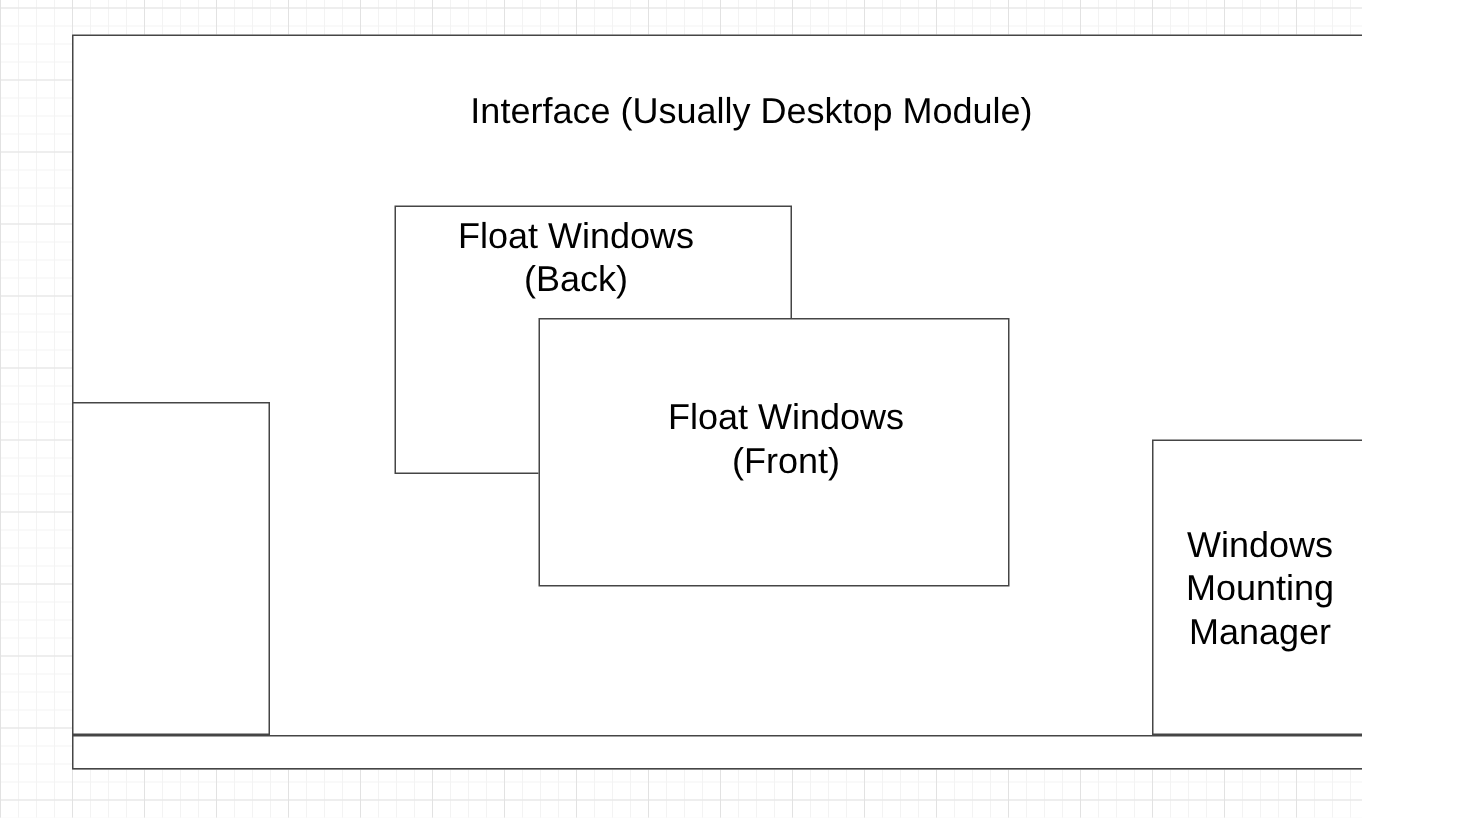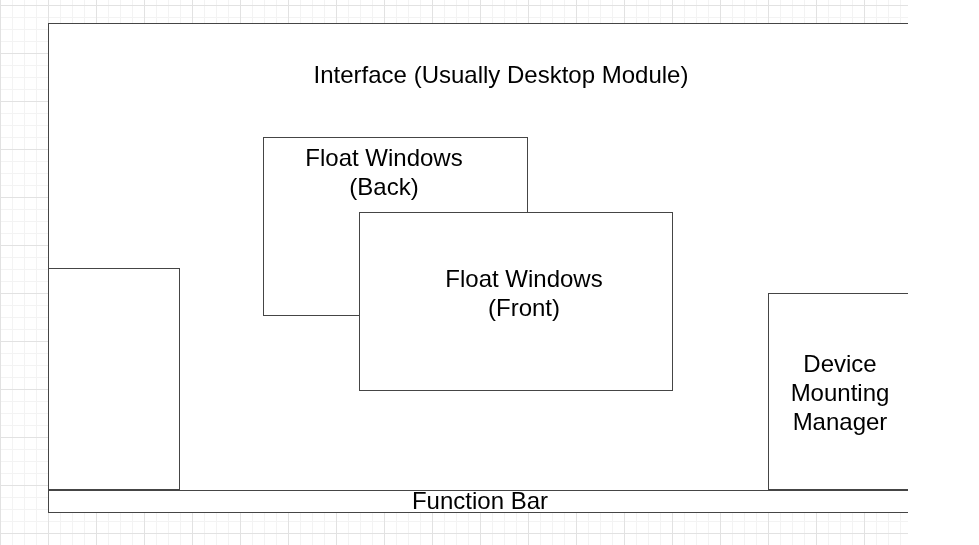--- a/index.html
+++ b/index.html
@@ -61,18 +61,17 @@
   <div class="shape shape-float-front"></div>
   <div class="shape shape-list-menu"></div>
   <div class="shape shape-device"></div>
   <div class="shape shape-function-bar"></div>
 
   <div class="label label-interface">Interface (Usually Desktop Module)</div>
   <div class="label label-float-back">Float Windows
 (Back)</div>
   <div class="label label-float-front">Float Windows
 (Front)</div>
-  <div class="label label-device">Device
+  <div class="label label-device">Windows
 Mounting
 Manager</div>
-  <div class="label label-function-bar">Function Bar</div>
 
 </div>
 
 </body></html>

